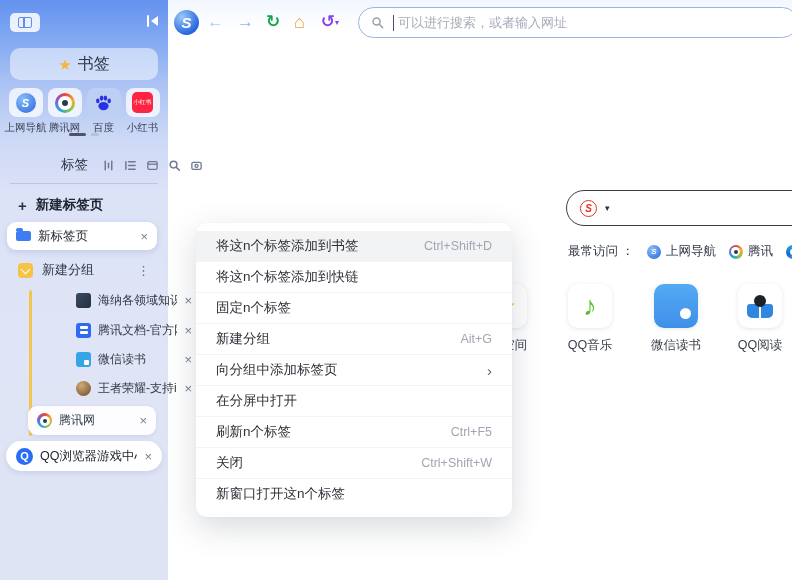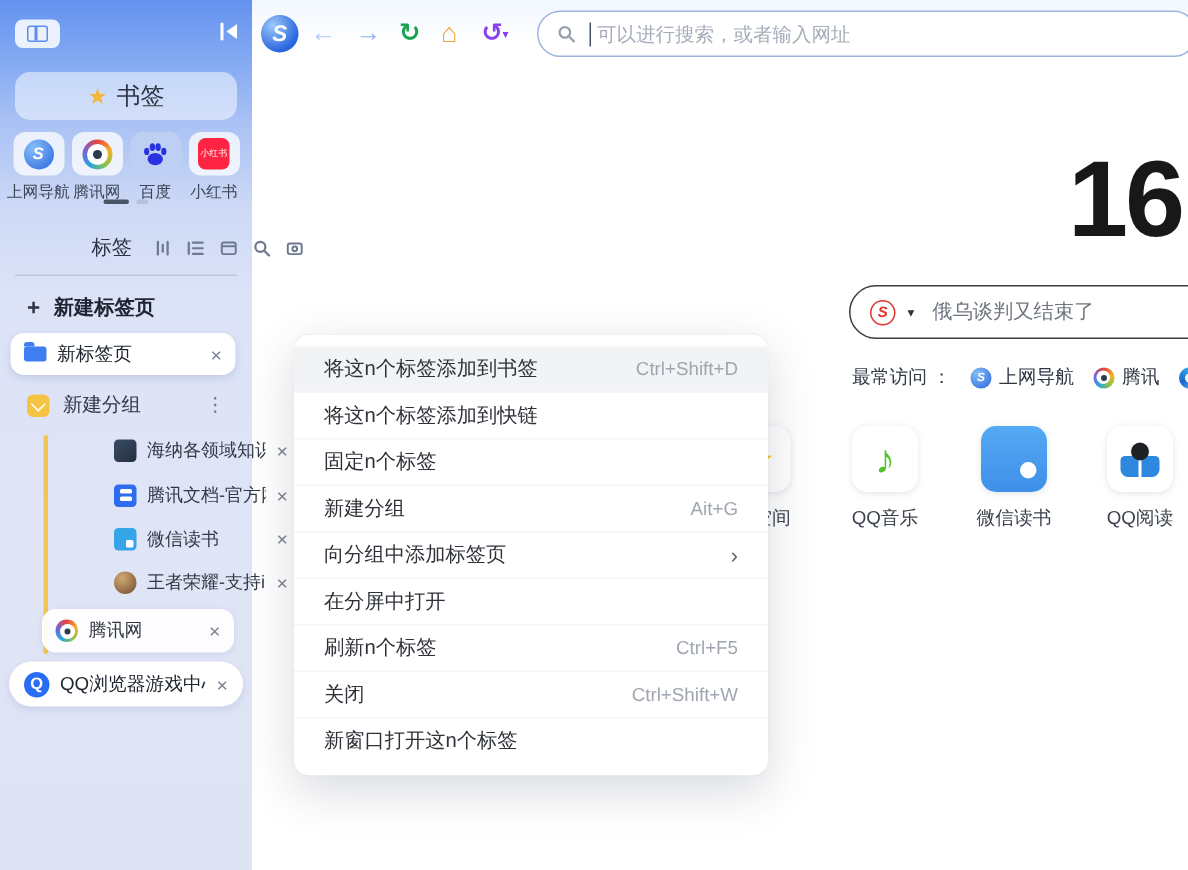--- a/index.html
+++ b/index.html
@@ -314,26 +314,24 @@
     <div class="addr">
       <svg width="13" height="13" viewBox="0 0 14 14" fill="none" stroke="#97a0ae" stroke-width="1.6" stroke-linecap="round">
         <circle cx="6" cy="6" r="3.8"></circle>
           <line x1="9.2" y1="9.2" x2="12.5" y2="12.5"></line>
       </svg>
       <span class="caret-bar"></span>
       <input class="addr-input" readonly="" placeholder="可以进行搜索，或者输入网址" style="">
     </div>
   </div>
 
-  <div class="clock">16</div>
 
   <div class="search-pill">
     <span class="sred"></span>
     <span class="sp-caret">▾</span>
-    <span class="sp-hint">俄乌谈判又结束了</span>
   </div>
 
   <div class="mv-row">
     <span class="mv-label">最常访问 ：</span>
     <span class="mv-item">
       <span class="sblue s14"></span>
       <span class="t">上网导航</span>
     </span>
     <span class="mv-item">
       <span class="ring s14"></span>

